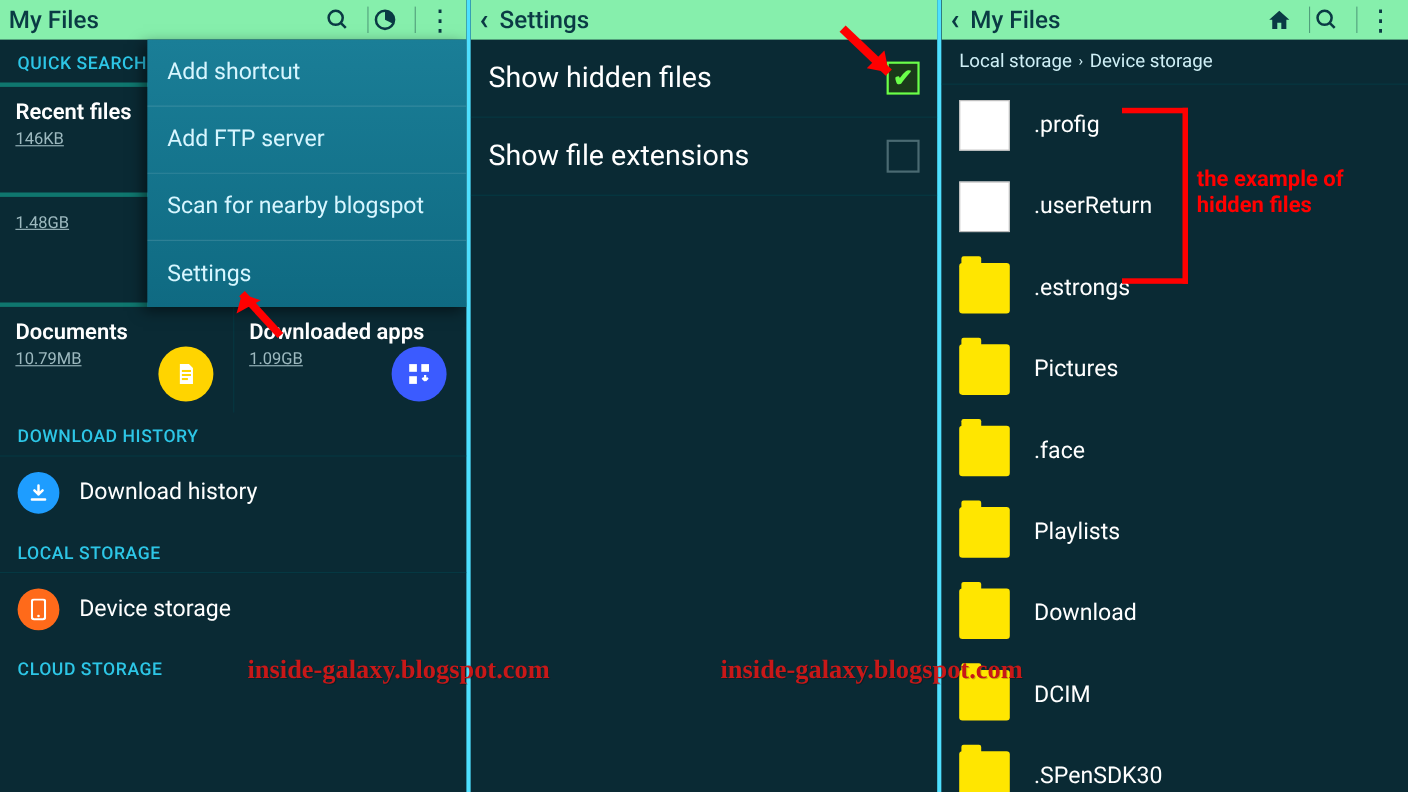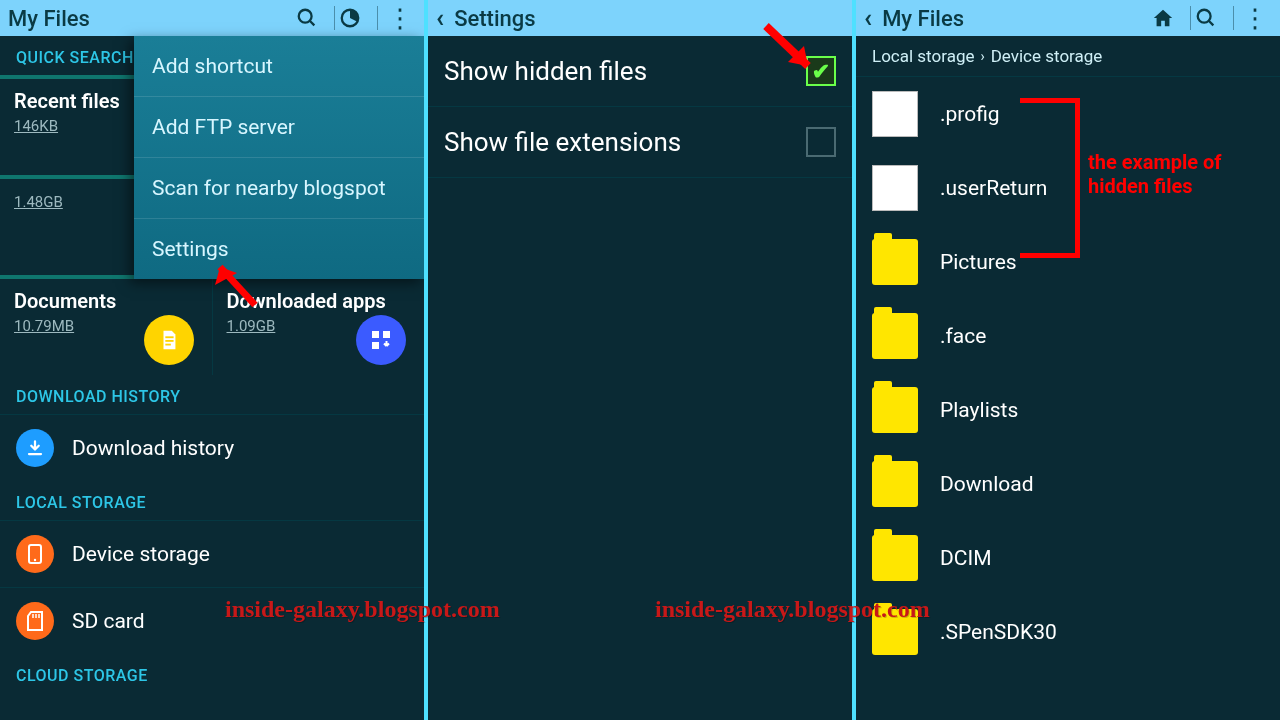--- a/index.html
+++ b/index.html
@@ -2,21 +2,21 @@
 <html><head>
 <meta charset="utf-8">
 <style>
   * { box-sizing: border-box; margin: 0; padding: 0; font-family: Roboto, "Segoe UI", Arial, sans-serif; }
   body { width: 1280px; height: 720px; background: #000; overflow: hidden; position: relative; }
   .panels { display: flex; width: 100%; height: 100%; }
   .panel { flex: 1; position: relative; background: #0a2a34; overflow: hidden; border-right: 4px solid #4ee0ff; }
   .panel:last-child { border-right: none; }
 
   
-  .hdr { height: 36px; background: #7dd3fc; display: flex; align-items: center; padding: 0 8px; color: #0a2a34; }
+  .hdr { height: 36px; background: #86efac; display: flex; align-items: center; padding: 0 8px; color: #0a2a34; }
   .hdr .title { font-size: 22px; font-weight: 500; flex: 1; color: #0a3a44; }
   .hdr .back { font-size: 26px; margin-right: 10px; color: #0a3a44; font-weight: bold; }
   .hdr .ico { width: 34px; text-align: center; font-size: 22px; color: #0a3a44; }
   .divider-v { width: 1px; height: 24px; background: rgba(0,40,50,.4); margin: 0 4px;}
 
   
   .section-label { color: #2dc6e6; font-size: 16px; font-weight: 500; padding: 12px 16px 8px; letter-spacing: .5px;}
   .tile-row { display: flex; }
   .tile { flex: 1; padding: 10px 14px 14px; border-top: 4px solid #0f766e; border-right: 1px solid #053842; position: relative; min-height: 100px;}
   .tile:last-child { border-right: none;}
@@ -143,31 +143,20 @@
     <div class="section-label">LOCAL STORAGE</div>
     <div class="list-item">
       <div class="li-icon li-dev">
         <svg width="14" height="20" viewBox="0 0 14 20" fill="#fff">
             <rect x="1" y="1" width="12" height="18" rx="2" fill="none" stroke="#fff" stroke-width="2"></rect>
             <circle cx="7" cy="16" r="1.2" fill="#fff"></circle>
           </svg>
       </div>
       <span>Device storage</span>
     </div>
-    <div class="list-item">
-      <div class="li-icon li-sd">
-        <svg width="16" height="20" viewBox="0 0 16 20" fill="#fff">
-            <path d="M4 1h11v18H1V5z" fill="none" stroke="#fff" stroke-width="2"></path>
-            <line x1="6" y1="3" x2="6" y2="7" stroke="#fff" stroke-width="1.5"></line>
-            <line x1="9" y1="3" x2="9" y2="7" stroke="#fff" stroke-width="1.5"></line>
-            <line x1="12" y1="3" x2="12" y2="7" stroke="#fff" stroke-width="1.5"></line>
-          </svg>
-      </div>
-      <span>SD card</span>
-    </div>
 
     <div class="section-label">CLOUD STORAGE</div>
 
     <div class="menu">
       <div class="menu-item">Add shortcut</div>
       <div class="menu-item">Add FTP server</div>
       <div class="menu-item">Scan for nearby blogspot</div>
       <div class="menu-item">Settings</div>
     </div>
   </div>
@@ -212,20 +201,24 @@
       <span>Device storage</span>
     </div>
     <div id="file-list">
         <div class="file-row">
           <div class="f-ico f-file"></div>
           <span>.profig</span>
         </div>
         <div class="file-row">
           <div class="f-ico f-file"></div>
           <span>.userReturn</span>
+        </div>
+        <div class="file-row">
+          <div class="f-ico f-folder"></div>
+          <span>.estrongs</span>
         </div>
         <div class="file-row">
           <div class="f-ico f-folder"></div>
           <span>Pictures</span>
         </div>
         <div class="file-row">
           <div class="f-ico f-folder"></div>
           <span>.face</span>
         </div>
         <div class="file-row">

